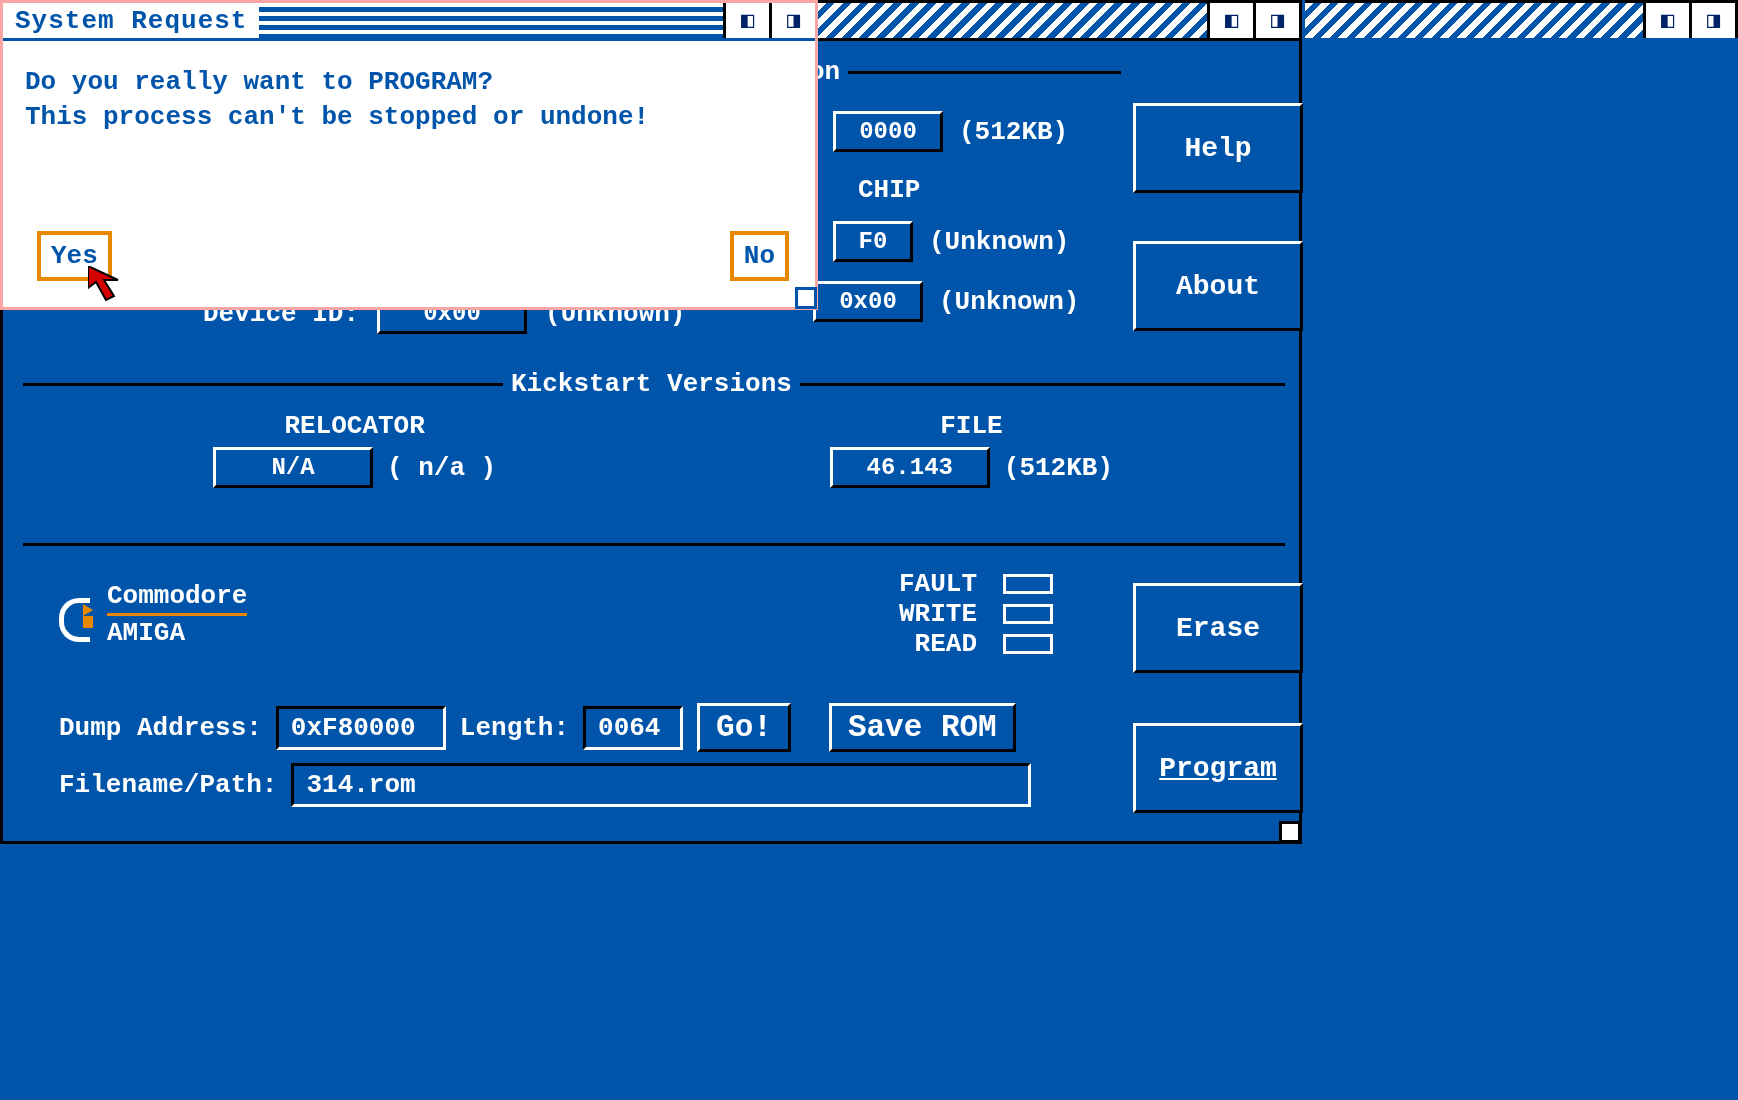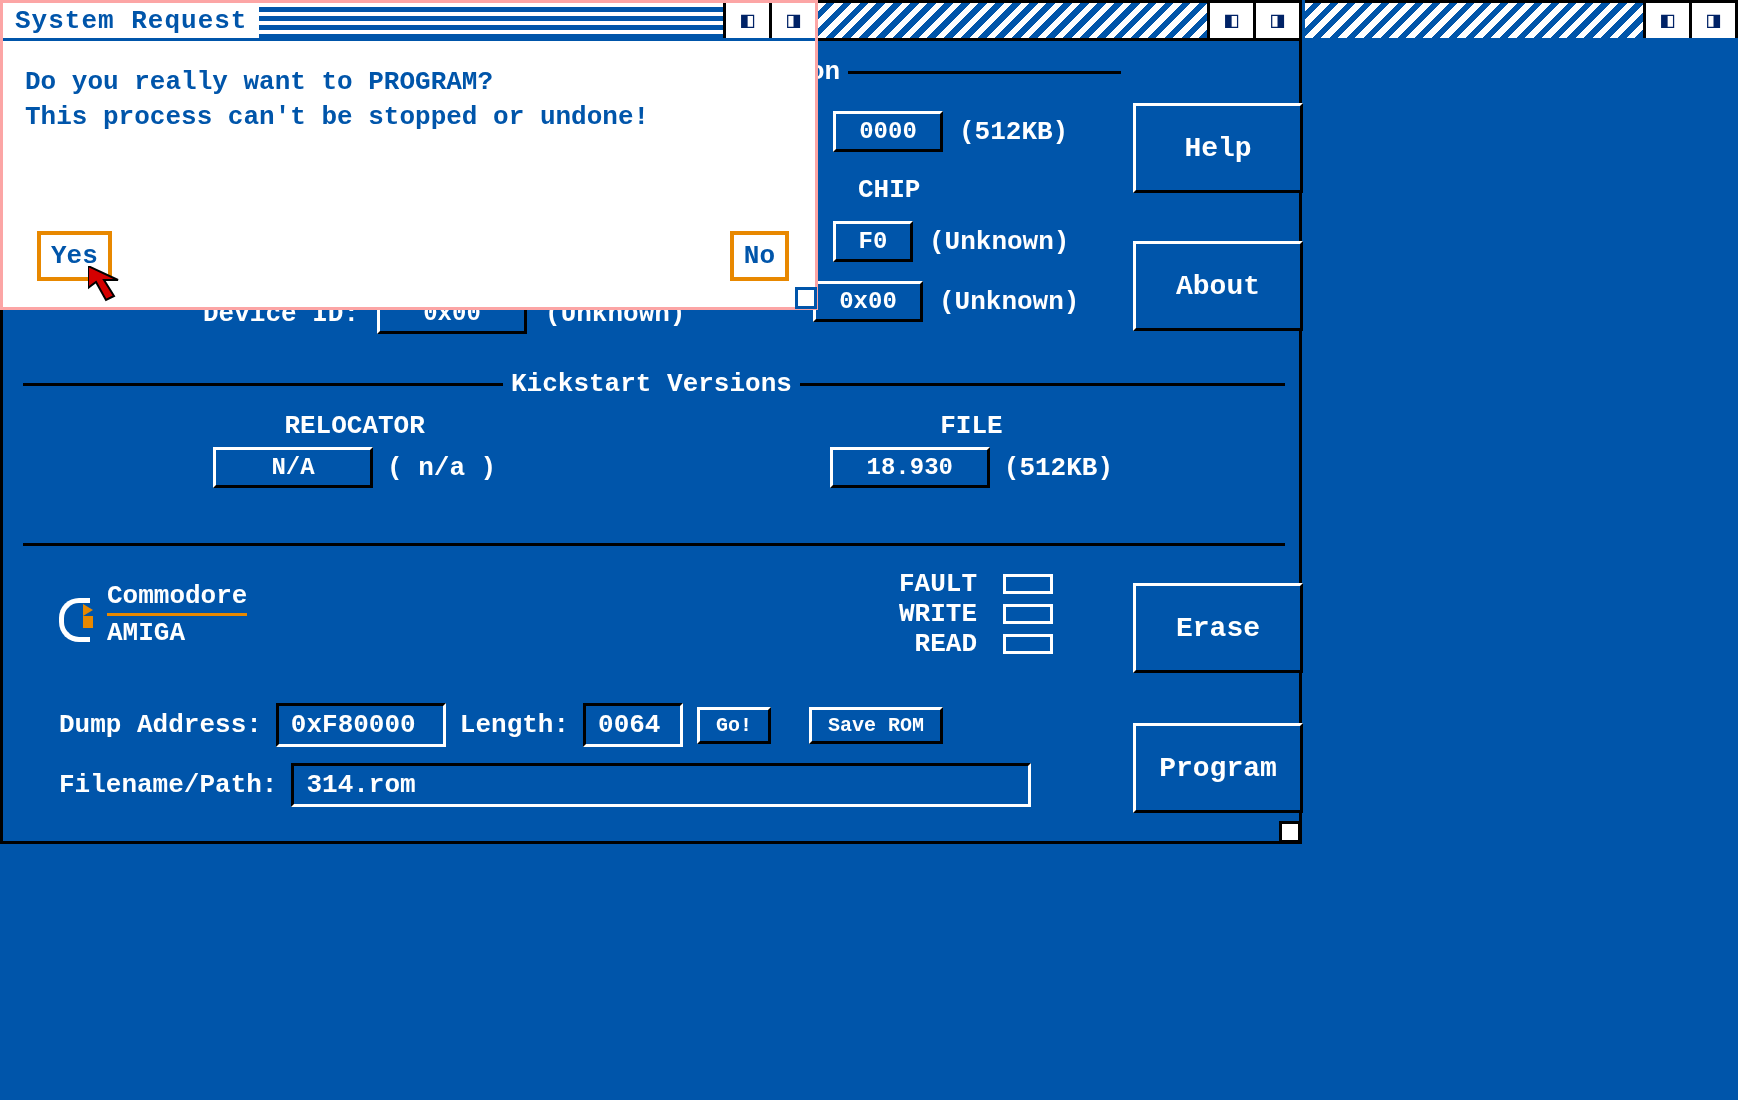--- a/index.html
+++ b/index.html
@@ -80,21 +80,21 @@
     background:#0055aa;
     color:#fff; font-size:28px;
     display:flex; align-items:center; justify-content:center;
   }
   
   .sbtn {
     display:inline-block;
     border:3px solid #000;
     border-top-color:#fff; border-left-color:#fff;
     background:#0055aa; color:#fff;
-    padding:4px 16px; font-size:20px;
+    padding:4px 16px; font-size:31px;
   }
   
   .field {
     border:3px solid #fff;
     border-top-color:#000; border-left-color:#000;
     background:#0055aa; color:#fff;
     padding:4px 12px; font-size:26px;
   }
   
   .led-row { display:flex; align-items:center; gap:26px; justify-content:flex-end; }
@@ -223,21 +223,21 @@
     <div style="text-align:center;">
       <div class="lbl">RELOCATOR</div>
       <div style="display:flex; align-items:center; gap:14px; margin-top:6px;">
         <span class="vbox" style="min-width:160px;">N/A</span>
         <span class="paren">( n/a )</span>
       </div>
     </div>
     <div style="text-align:center;">
       <div class="lbl">FILE</div>
       <div style="display:flex; align-items:center; gap:14px; margin-top:6px;">
-        <span class="vbox" style="min-width:160px;">18.930</span>
+        <span class="vbox" style="min-width:160px;">46.143</span>
         <span class="paren">(512KB)</span>
       </div>
     </div>
   </div>
 
   <div class="hr" style="left:20px; top:540px; width:1262px;"></div>
 
   <div class="logo" style="left:56px; top:578px;">
     <div class="logo-icon"></div>
     <div class="logo-text">
@@ -255,21 +255,21 @@
         <span class="lbl">WRITE</span>
         <div class="led"></div>
       </div>
     <div class="led-row">
         <span class="lbl">READ</span>
         <div class="led"></div>
       </div>
   </div>
 
   <div class="bigbtn" style="left:1130px; top:580px;">Erase</div>
-  <div class="bigbtn" style="left:1130px; top:720px;">Program</div>
+  <div class="bigbtn" style="left:1130px; top:720px;text-decoration:underline;">Program</div>
 
   <div style="position:absolute; left:56px; top:700px; display:flex; align-items:center; gap:14px;">
     <span class="lbl">Dump Address:</span>
     <span class="field" style="min-width:170px;">0xF80000</span>
     <span class="lbl">Length:</span>
     <span class="field" style="min-width:100px;">0064</span>
     <span class="sbtn">Go!</span>
     <span class="sbtn" style="margin-left:24px;">Save ROM</span>
   </div>
 

